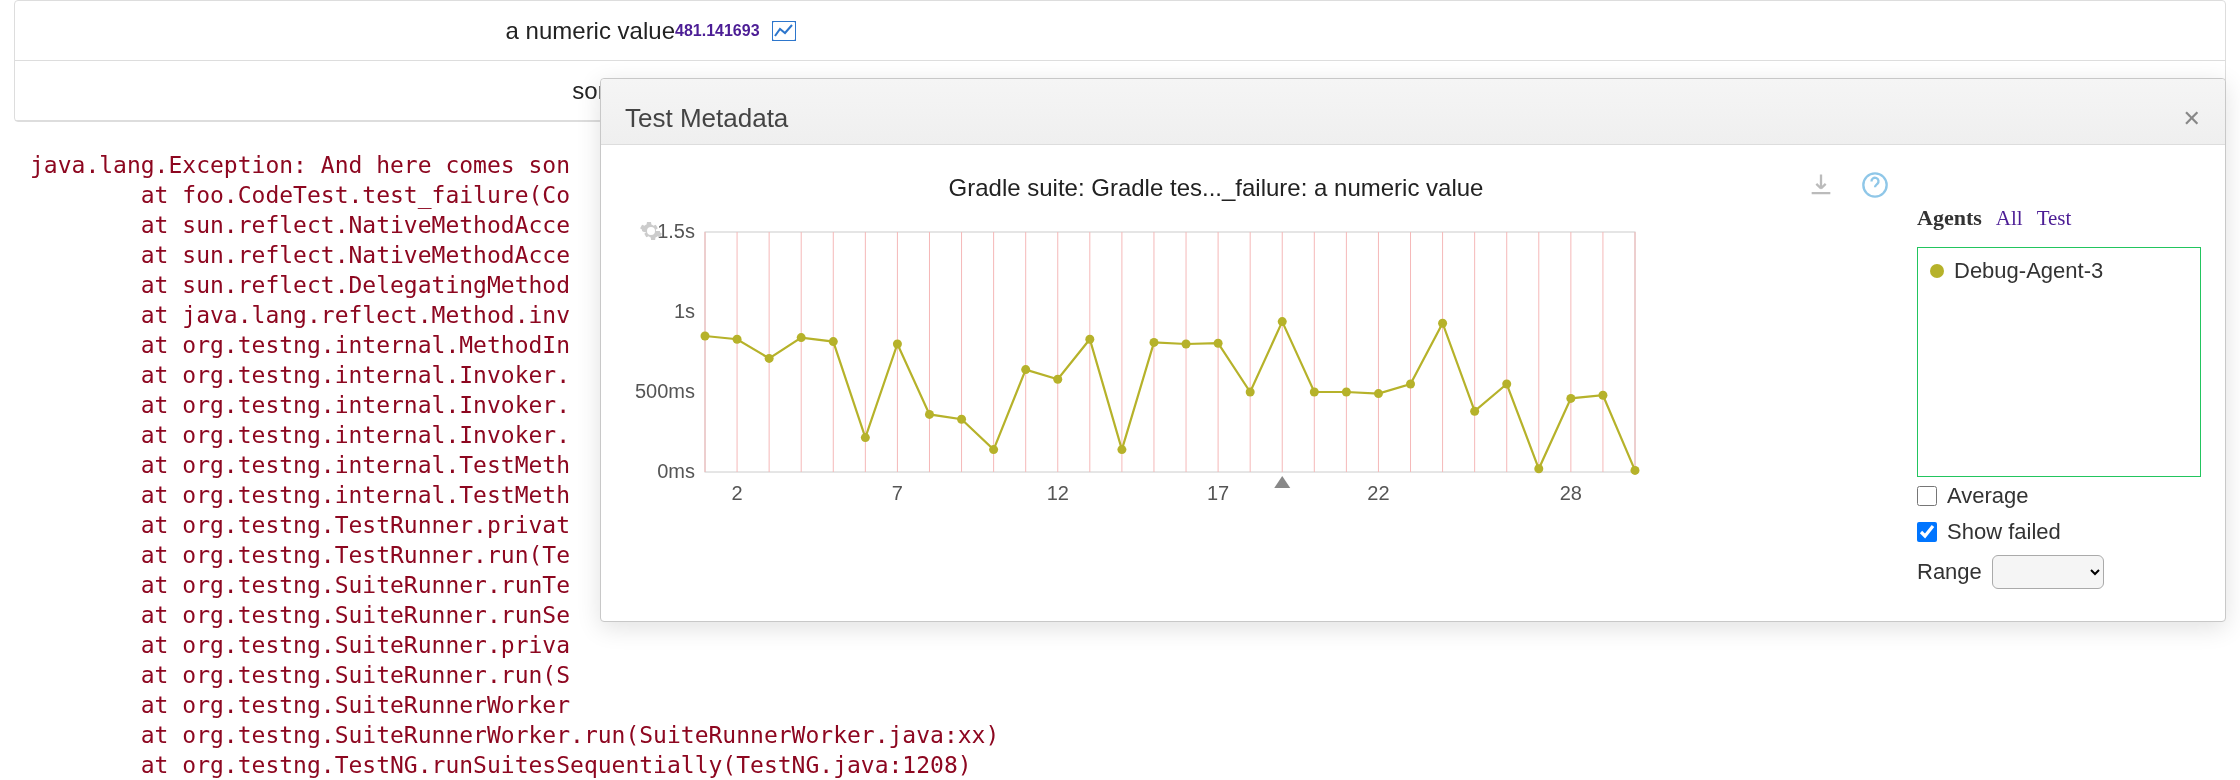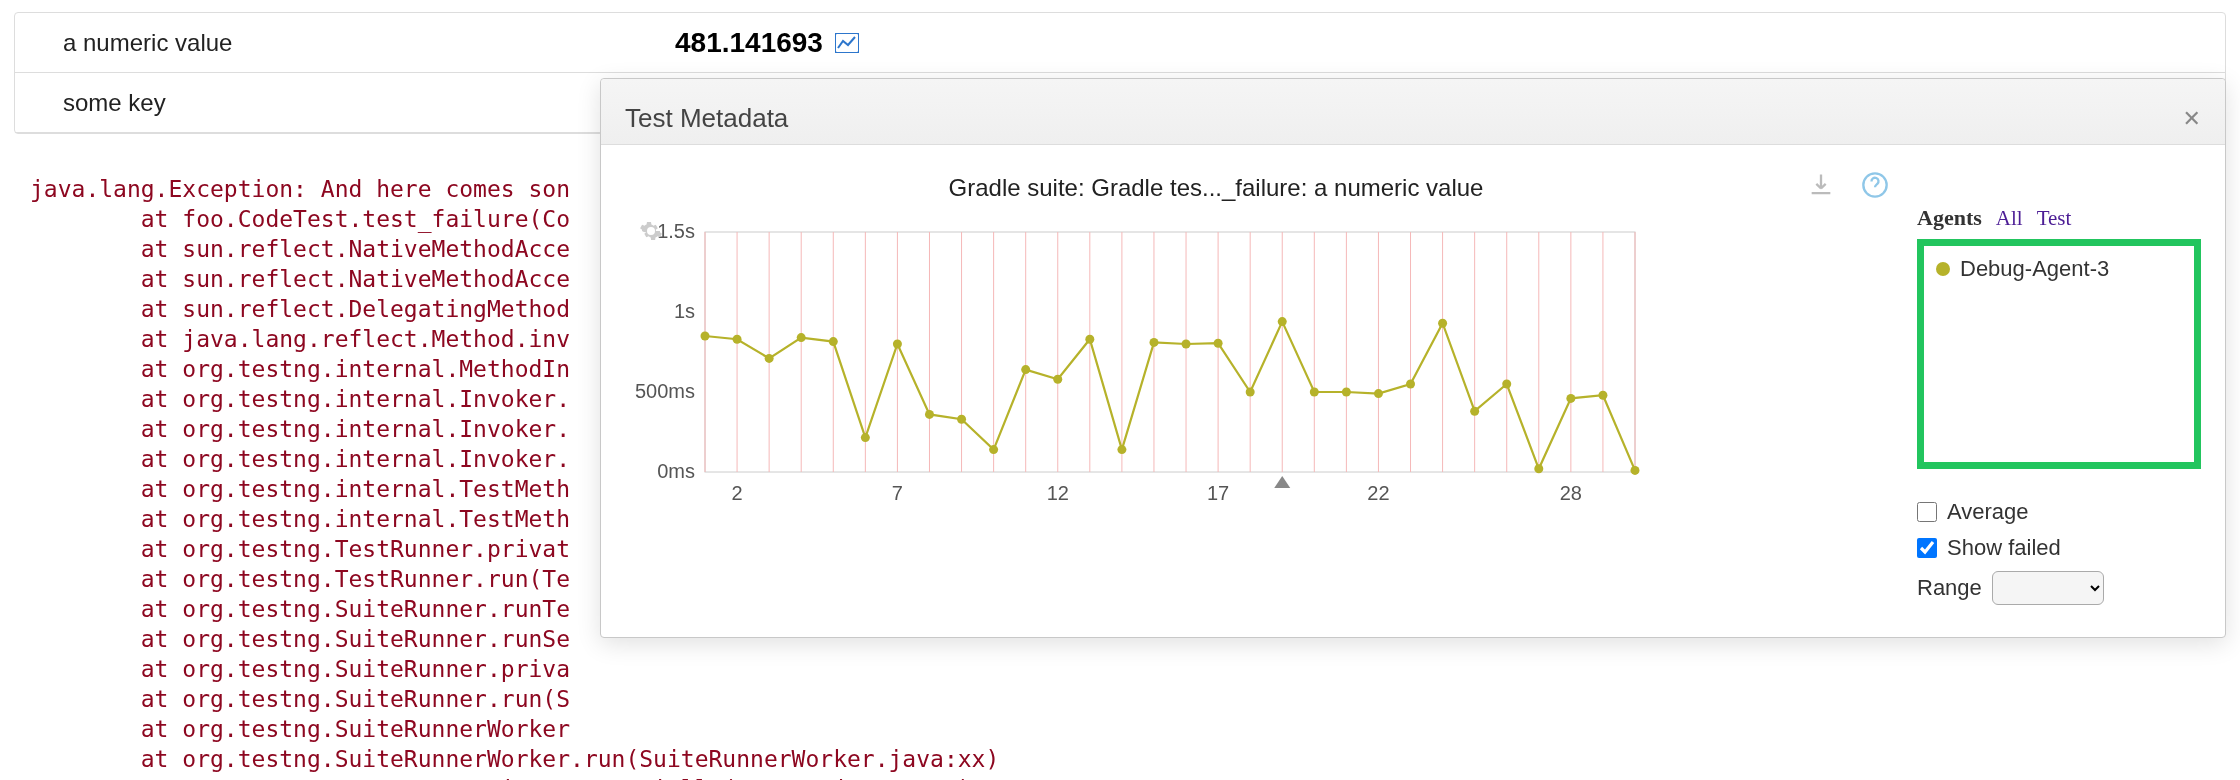--- a/index.html
+++ b/index.html
@@ -1,53 +1,53 @@
 <!DOCTYPE html>
 <html><head>
 <meta charset="utf-8">
 <style>
   * { box-sizing: border-box; margin: 0; padding: 0; }
   html, body { width: 2240px; height: 780px; font-family: -apple-system, "Helvetica Neue", Arial, sans-serif; font-size: 21px; color: #333; background:#fff; overflow:hidden; }
   .panel { border:1px solid #ddd; border-radius:4px; }
   .row { display:flex; align-items:center; height:60px; border-bottom:1px solid #ddd; }
   .row .key { width: 660px; padding-left: 48px; font-size: 24px; color:#222; }
-  .row .val { font-weight: 600; font-size: 28px; color:#000000; padding-right:12px; }
+  .row .val { font-weight: 600; font-size: 16px; color:#4c1d95; padding-right:12px; }
   .chart-glyph { width:24px; height:20px; display:inline-block; vertical-align: -3px; }
   .stack { font-family: Menlo, Consolas, monospace; font-size: 23px; line-height: 30px; color:#8d0720; padding: 28px 28px 0 30px; white-space: pre; }
   
   .popup { position:absolute; left:600px; top:78px; width:1626px; background:#fff; border:1px solid #c8c8c8; border-radius:4px; box-shadow:0 6px 24px rgba(0,0,0,.12); }
   .popup-head { height:66px; padding: 18px 24px 4px 24px; background: linear-gradient(#f5f5f5,#efefef); border-bottom:1px solid #ddd; border-radius:4px 4px 0 0; display:flex; align-items:center; justify-content:space-between; }
   .popup-head .title { font-size:26px; color:#444; font-weight:400; }
   .popup-head .close { font-size:22px; color:#888; cursor:pointer; }
   .popup-body { display:flex; padding: 26px 24px 32px 24px; gap: 28px; position:relative; }
   .chart-block { flex:1; position:relative; }
   .chart-title-row { display:flex; align-items:center; justify-content:space-between; }
   .chart-title { text-align:center; font-size:24px; color:#222; flex:1; }
   .chart-icons { display:flex; gap:26px; color:#bbb; }
   .chart-icons svg { width:28px; height:28px; }
   .gear-wrap { position:absolute; left:14px; top:48px; color:#ccc; }
   .gear-wrap svg { width:24px; height:24px; }
   .chart-canvas { margin-top: 18px; }
   .right-pane { width:284px; display:flex; flex-direction:column; }
   .agents-head { display:flex; align-items:baseline; gap:14px; margin-top: 34px; font-family: Liberation Serif, serif; }
   .agents-head .lbl { font-weight:700; font-size:22px; }
   .agents-head .link { color:#4c1d95; font-size:21px; cursor:pointer; }
-  .agents-box { border:7px solid #22c55e; height:230px; margin-top:8px; padding:10px 12px; font-size:22px; }
+  .agents-box { border:1px solid #22c55e; height:230px; margin-top:16px; padding:10px 12px; font-size:22px; }
   .agent-row { display:flex; align-items:center; gap:10px; }
   .dot { width:14px; height:14px; border-radius:50%; background:#b6b22a; }
-  .controls { margin-top:30px; display:flex; flex-direction:column; gap:10px; font-size:22px; }
+  .controls { margin-top:6px; display:flex; flex-direction:column; gap:10px; font-size:22px; }
   .ctrl { display:flex; align-items:center; gap:10px; }
   .ctrl input[type=checkbox]{ width:20px; height:20px; }
   .ctrl select { font-size:20px; height:32px; width:112px; border:1px solid #aaa; border-radius:6px; padding:16px 6px; background:#f5f5f5; }
   svg text { font-family: -apple-system, Arial, sans-serif; font-size:20px; fill:#555; }
 </style>
 </head>
 <body>
 
-<div class="panel" style="margin:12px 14px;">
+<div class="panel" style="margin:0 14px;text-align:right;">
   <div class="row">
     <div class="key">a numeric value</div>
     <div class="val">481.141693</div>
     <span>
       <svg class="chart-glyph" viewBox="0 0 24 20">
           <rect x="0" y="0" width="24" height="20" rx="2" fill="#fff" stroke="#2d76cc" stroke-width="2"></rect>
           <polyline points="3,15 8,8 13,12 20,4" fill="none" stroke="#2d76cc" stroke-width="2"></polyline>
         </svg>
     </span>
   </div>

